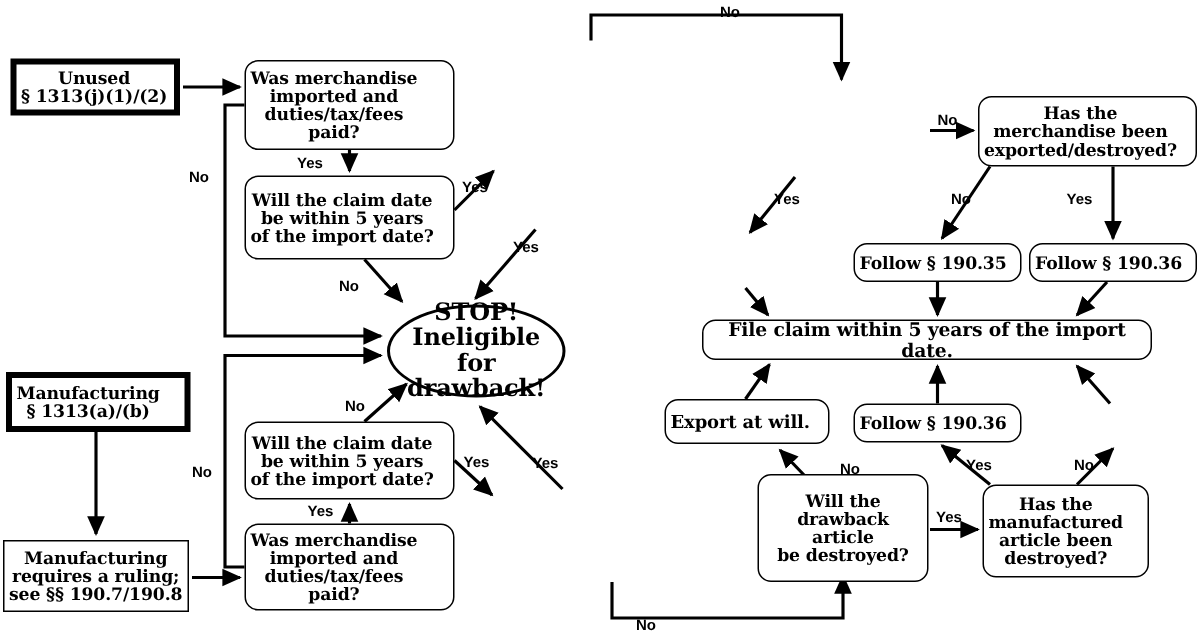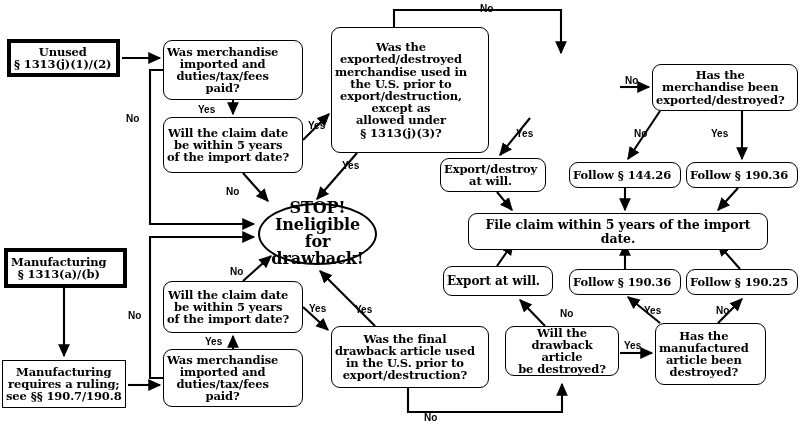--- a/index.html
+++ b/index.html
@@ -115,70 +115,58 @@
 
   <div class="node thick" style="left: 7px; top: 39px; width: 113px; height: 38px; font-size: 11.5px;">
       <span style="display: block; padding: 0px 3px;">Unused<br>§ 1313(j)(1)/(2)</span>
     </div>
   <div class="node rr" style="left: 163px; top: 40px; width: 140px; height: 60px; font-size: 11.5px;">
       <span style="display: block; padding: 0px 3px;">Was merchandise<br>imported and<br>duties/tax/fees<br>paid?</span>
     </div>
   <div class="node rr" style="left: 163px; top: 117px; width: 140px; height: 56px; font-size: 11.5px;">
       <span style="display: block; padding: 0px 3px;">Will the claim date<br>be within 5 years<br>of the import date?</span>
     </div>
-  <div class="node rr" style="left: 331px; top: 27px; width: 158px; height: 126px; font-size: 11.5px;">
-      <span style="display: block; padding: 0px 3px;">Was the<br>exported/destroyed<br>merchandise used in<br>the U.S. prior to<br>export/destruction,<br>except as<br>allowed under<br>§ 1313(j)(3)?</span>
-    </div>
   <div class="node rr" style="left: 652px; top: 64px; width: 146px; height: 47px; font-size: 11.5px;">
       <span style="display: block; padding: 0px 3px;">Has the<br>merchandise been<br>exported/destroyed?</span>
     </div>
-  <div class="node rr" style="left: 440px; top: 158px; width: 106px; height: 34px; font-size: 11.5px;">
-      <span style="display: block; padding: 0px 3px;">Export/destroy<br>at will.</span>
-    </div>
   <div class="node rr" style="left: 569px; top: 162px; width: 112px; height: 26px; font-size: 11.5px;">
-      <span style="display: block; padding: 0px 3px;">Follow § 144.26</span>
+      <span style="display: block; padding: 0px 3px;">Follow § 190.35</span>
     </div>
   <div class="node rr" style="left: 686px; top: 162px; width: 112px; height: 26px; font-size: 11.5px;">
       <span style="display: block; padding: 0px 3px;">Follow § 190.36</span>
     </div>
-  <div class="node rr" style="left: 468px; top: 213px; width: 300px; height: 37px; font-size: 12.5px;">
+  <div class="node rr" style="left: 468px; top: 213px; width: 300px; height: 27px; font-size: 12.5px;">
       <span style="display: block; padding: 0px 3px;">File claim within 5 years of the import date.</span>
     </div>
   <div class="node ell" style="left: 258px; top: 203px; width: 119px; height: 62px; font-size: 16px;">
       <span style="display: block; padding: 0px 3px;">STOP!<br>Ineligible for<br>drawback!</span>
     </div>
   <div class="node thick" style="left: 4px; top: 248px; width: 123px; height: 40px; font-size: 11.5px;">
       <span style="display: block; padding: 0px 3px;">Manufacturing<br>§ 1313(a)/(b)</span>
     </div>
   <div class="node thin" style="left: 2px; top: 360px; width: 124px; height: 48px; font-size: 11.5px;">
       <span style="display: block; padding: 0px 3px;">Manufacturing<br>requires a ruling;<br>see §§ 190.7/190.8</span>
     </div>
   <div class="node rr" style="left: 163px; top: 281px; width: 140px; height: 52px; font-size: 11.5px;">
       <span style="display: block; padding: 0px 3px;">Will the claim date<br>be within 5 years<br>of the import date?</span>
     </div>
   <div class="node rr" style="left: 163px; top: 349px; width: 140px; height: 58px; font-size: 11.5px;">
       <span style="display: block; padding: 0px 3px;">Was merchandise<br>imported and<br>duties/tax/fees<br>paid?</span>
     </div>
-  <div class="node rr" style="left: 331px; top: 326px; width: 158px; height: 62px; font-size: 11.5px;">
-      <span style="display: block; padding: 0px 3px;">Was the final<br>drawback article used<br>in the U.S. prior to<br>export/destruction?</span>
-    </div>
-  <div class="node rr" style="left: 505px; top: 326px; width: 114px; height: 50px; font-size: 11.5px;">
+  <div class="node rr" style="left: 505px; top: 316px; width: 114px; height: 72px; font-size: 11.5px;">
       <span style="display: block; padding: 0px 3px;">Will the<br>drawback article<br>be destroyed?</span>
     </div>
   <div class="node rr" style="left: 655px; top: 323px; width: 111px; height: 62px; font-size: 11.5px;">
       <span style="display: block; padding: 0px 3px;">Has the<br>manufactured<br>article been<br>destroyed?</span>
     </div>
   <div class="node rr" style="left: 443px; top: 266px; width: 110px; height: 30px; font-size: 12px;">
       <span style="display: block; padding: 0px 3px;">Export at will.</span>
     </div>
   <div class="node rr" style="left: 569px; top: 269px; width: 112px; height: 26px; font-size: 11.5px;">
       <span style="display: block; padding: 0px 3px;">Follow § 190.36</span>
-    </div>
-  <div class="node rr" style="left: 686px; top: 269px; width: 112px; height: 26px; font-size: 11.5px;">
-      <span style="display: block; padding: 0px 3px;">Follow § 190.25</span>
     </div>
 
   <div class="lbl" style="left: 480px; top: 3px;">No</div>
   <div class="lbl" style="left: 198px; top: 104px;">Yes</div>
   <div class="lbl" style="left: 126px; top: 113px;">No</div>
   <div class="lbl" style="left: 308px; top: 120px;">Yes</div>
   <div class="lbl" style="left: 226px; top: 186px;">No</div>
   <div class="lbl" style="left: 342px; top: 160px;">Yes</div>
   <div class="lbl" style="left: 625px; top: 75px;">No</div>
   <div class="lbl" style="left: 516px; top: 128px;">Yes</div>

